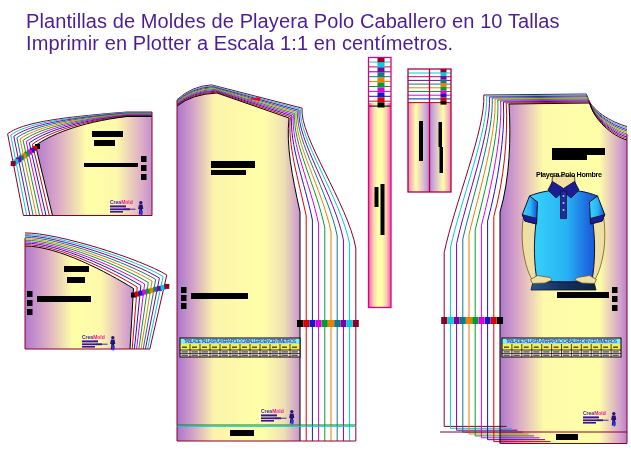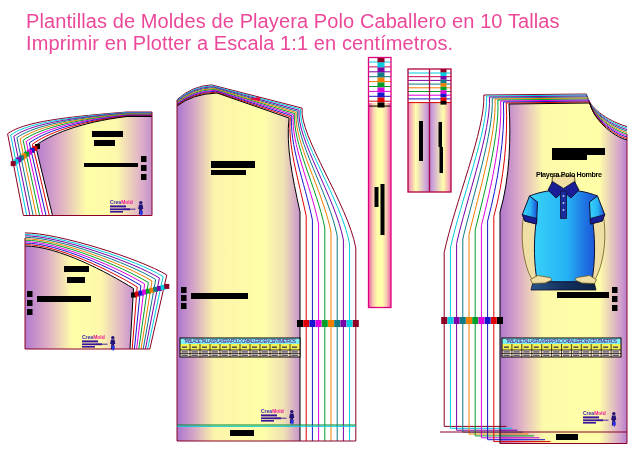--- a/index.html
+++ b/index.html
@@ -1,16 +1,16 @@
 <!DOCTYPE html>
 <html><head><meta charset="utf-8">
 <style>
 html,body{margin:0;padding:0;background:#fff;width:631px;height:453px;overflow:hidden}
 .title{position:absolute;left:26px;top:11px;font-family:"Liberation Sans",sans-serif;
-font-size:20px;line-height:21.7px;color:#ec4899;letter-spacing:0.1px}
+font-size:20px;line-height:21.7px;color:#4c1d95;letter-spacing:0.1px}
 svg{position:absolute;left:0;top:0}
 </style></head>
 <body>
 <div class="title">Plantillas de Moldes de Playera Polo Caballero en 10 Tallas<br>Imprimir en Plotter a Escala 1:1 en centímetros.</div>
 <svg width="631" height="453" viewBox="0 0 631 453">
 <defs>
 <linearGradient id="gA" x1="0" y1="0" x2="1" y2="0">
 <stop offset="0" stop-color="#b279cf"></stop>
         <stop offset="0.2" stop-color="#dcabc6"></stop>
 <stop offset="0.44" stop-color="#ffffa8"></stop>

